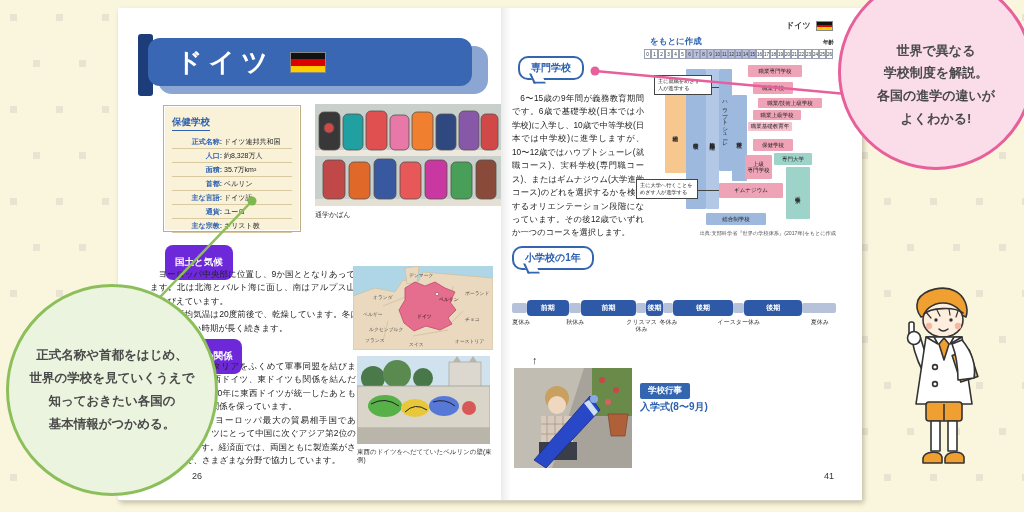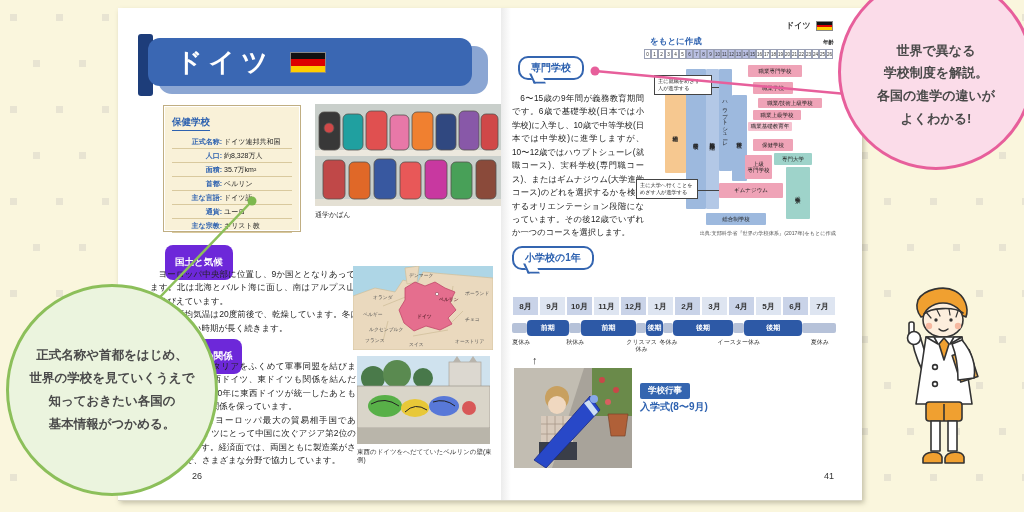--- a/index.html
+++ b/index.html
@@ -550,34 +550,20 @@
         <div class="dg-box" style="left: 75px; top: 122px; width: 64px; height: 15px; background: rgb(239, 163, 183);">ギムナジウム</div>
         <div class="dg-box v" style="left: 142px; top: 106px; width: 24px; height: 52px; background: rgb(158, 211, 202);">総合大学</div>
         <div class="dg-box" style="left: 62px; top: 152px; width: 60px; height: 12px; background: rgb(157, 185, 222);">総合制学校</div>
       </div>
     <div class="dg-src">出典:文部科学省『世界の学校体系』(2017年)をもとに作成</div>
   </div>
 
   <div class="badge-outline" style="left:394px;top:238px;">小学校の1年</div>
 
   <div class="calendar">
-    <div class="cal-months">
-        <div class="cal-month a">8月</div>
-        <div class="cal-month b">9月</div>
-        <div class="cal-month a">10月</div>
-        <div class="cal-month b">11月</div>
-        <div class="cal-month a">12月</div>
-        <div class="cal-month b">1月</div>
-        <div class="cal-month a">2月</div>
-        <div class="cal-month b">3月</div>
-        <div class="cal-month a">4月</div>
-        <div class="cal-month b">5月</div>
-        <div class="cal-month a">6月</div>
-        <div class="cal-month b">7月</div>
-      </div>
     <div class="cal-track">
         <div class="seg-break" style="left: 0px; width: 14.85px;"></div>
         <div class="seg-term" style="left: 14.85px; width: 41.85px;">前期</div>
         <div class="seg-break" style="left: 56.7px; width: 12.15px;"></div>
         <div class="seg-term" style="left: 68.85px; width: 55.35px;">前期</div>
         <div class="seg-break" style="left: 124.2px; width: 9.45px;"></div>
         <div class="seg-term" style="left: 133.65px; width: 17.55px;">後期</div>
         <div class="seg-break" style="left: 151.2px; width: 9.45px;"></div>
         <div class="seg-term" style="left: 160.65px; width: 60.75px;">後期</div>
         <div class="seg-break" style="left: 221.4px; width: 10.8px;"></div>

